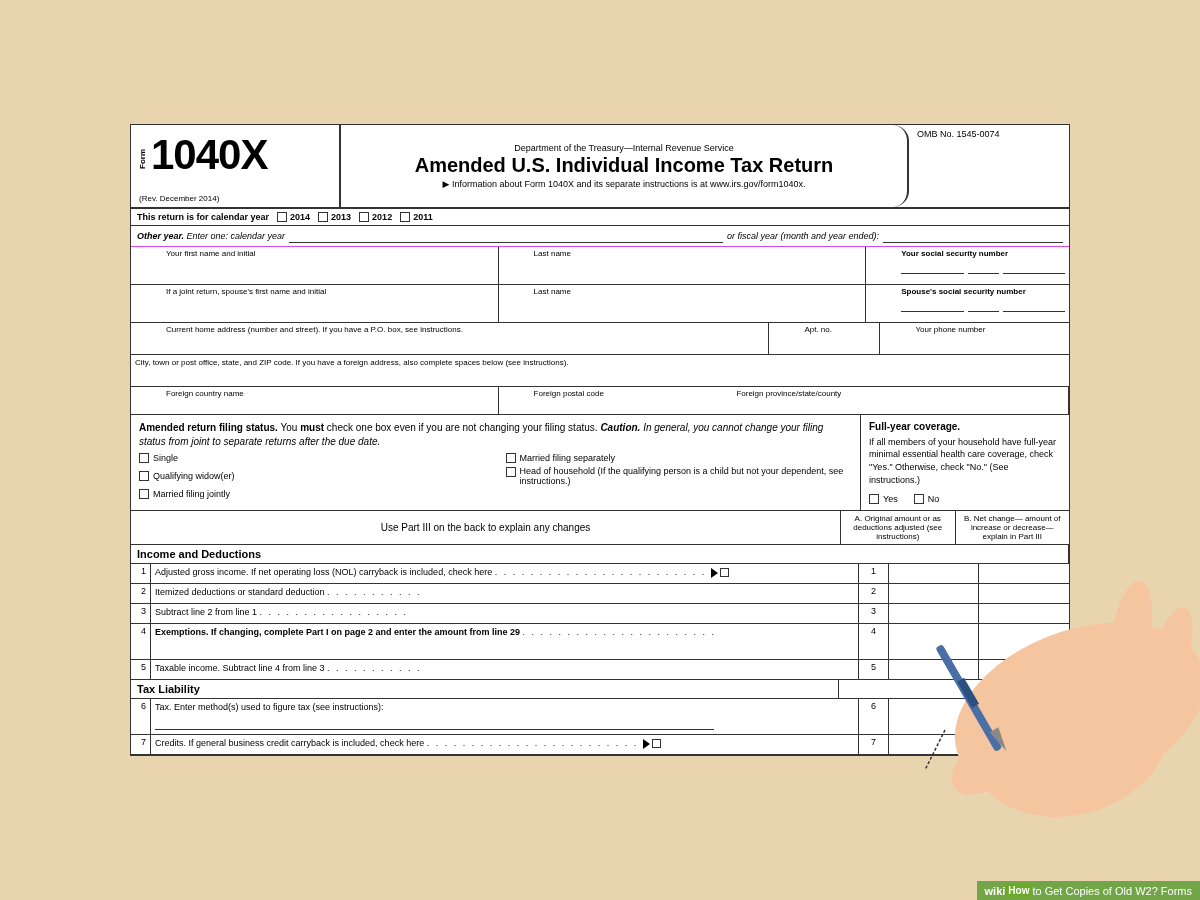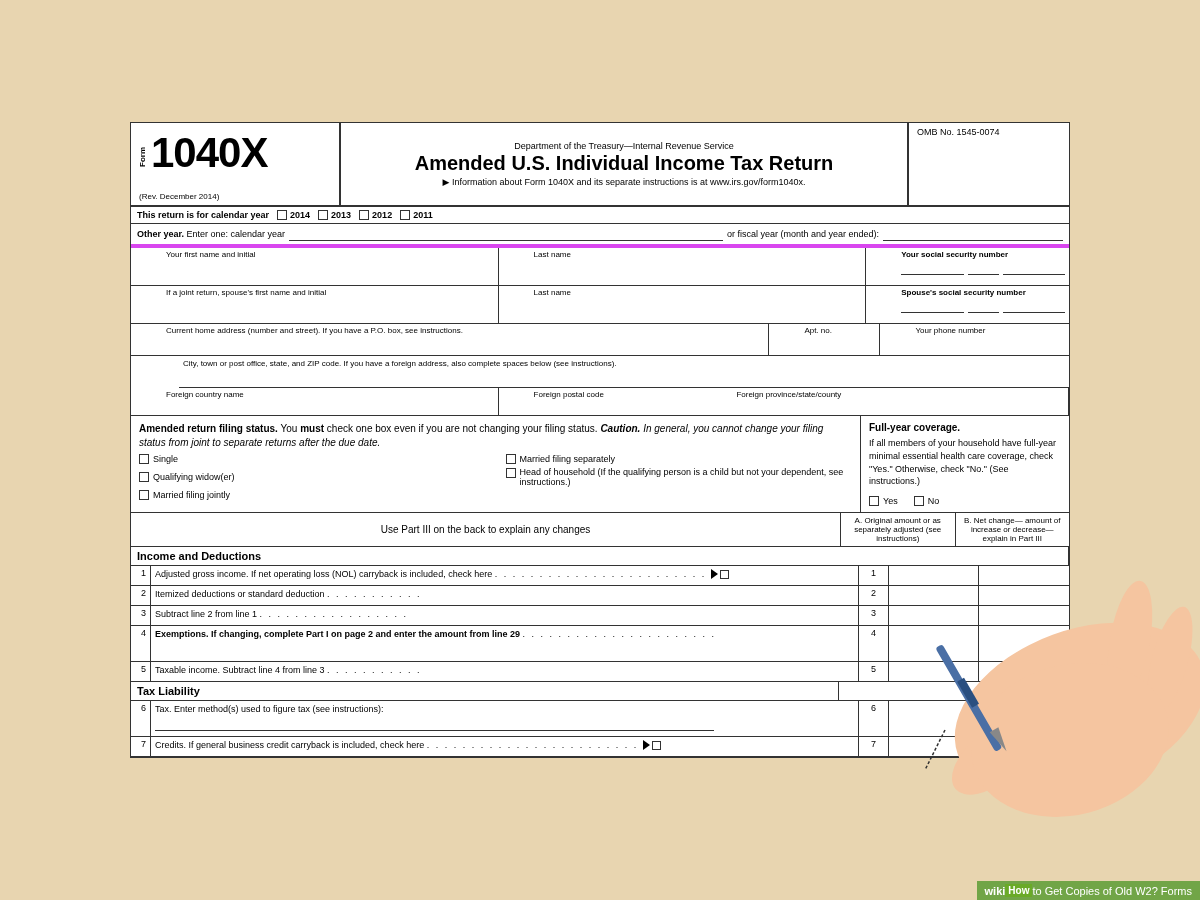--- a/index.html
+++ b/index.html
@@ -60,20 +60,21 @@
     }
 
     .form-title-block {
       flex: 1;
       padding: 4px 8px;
       display: flex;
       flex-direction: column;
       align-items: center;
       justify-content: center;
       border-right: 2px solid #333;
+      border-radius: 16px;
     }
 
     .form-agency {
       font-size: 9px;
       text-align: center;
     }
 
     .form-main-title {
       font-size: 20px;
       font-weight: bold;
@@ -117,22 +118,23 @@
       height: 10px;
       border: 1px solid #333;
       display: inline-block;
     }
 
     .other-year-row {
       display: flex;
       align-items: center;
       padding: 3px 6px;
       font-size: 9px;
-      border-bottom: 4px solid #d946ef;
+      border-bottom: 1px solid #d946ef;
       gap: 4px;
+      font-style: italic;
     }
 
     .other-year-input {
       flex: 1;
       height: 14px;
       border-bottom: 1px solid #333;
     }
 
     .fiscal-year-part {
       display: flex;
@@ -442,21 +444,21 @@
         <span class="cell-label">Current home address (number and street). If you have a P.O. box, see instructions.</span>
       </div>
       <div class="name-cell" style="width:80px;">
         <span class="cell-label">Apt. no.</span>
       </div>
       <div class="name-cell" style="flex:1; border-right:none;">
         <span class="cell-label">Your phone number</span>
       </div>
     </div>
 
-    <div style="border-bottom:1px solid #333; padding:3px 4px; font-size:8px; height:32px;margin-left:48px;">
+    <div style="border-bottom:1px solid #333; padding:3px 4px; font-size:8px; height:32px;">
       <span>City, town or post office, state, and ZIP code.  If you have a foreign address, also complete spaces below (see instructions).</span>
     </div>
 
     <div class="name-row" style="height:28px;">
       <div class="name-cell" style="flex:2;">
         <span class="cell-label">Foreign country name</span>
       </div>
       <div class="name-cell" style="flex:1; border-right:none;">
         <span class="cell-label">Foreign postal code</span>
       </div>
@@ -511,21 +513,21 @@
         </div>
       </div>
     </div>
 
     <div class="part-iii-row">
       <div class="part-iii-left" style="display:flex; align-items:center; justify-content:center;">
         <span>Use Part III on the back to explain any changes</span>
       </div>
       <div style="flex:1; display:flex;">
         <div class="col-a">
-          <span>A. Original amount or as separately adjusted (see instructions)</span>
+          <span>A. Original amount or as deductions adjusted (see instructions)</span>
         </div>
         <div class="col-b">
           <span>B. Net change— amount of increase or decrease— explain in Part III</span>
         </div>
       </div>
     </div>
 
     <div style="display:flex; border-bottom:1px solid #333;flex-direction:column;">
       <div style="flex:1; padding:3px 6px; font-size:11px; font-weight:bold; border-right:1px solid #333;">Income and Deductions</div>
       <div style="width:230px;"></div>

